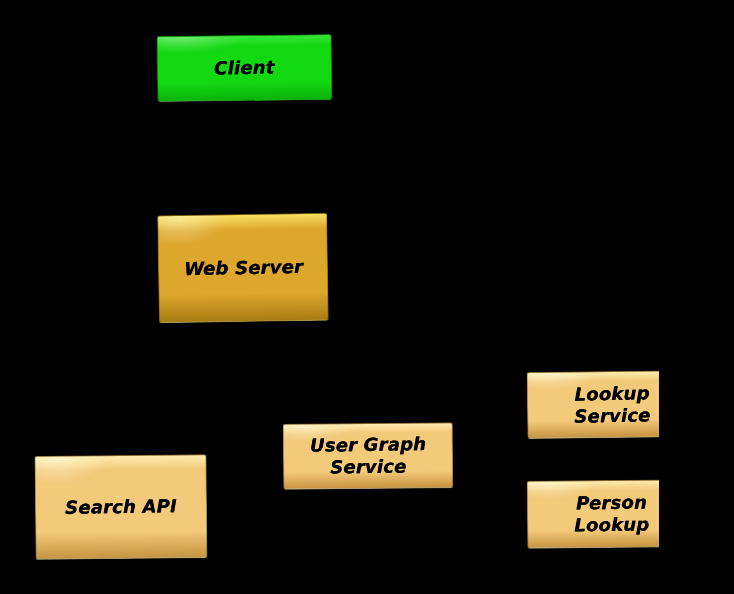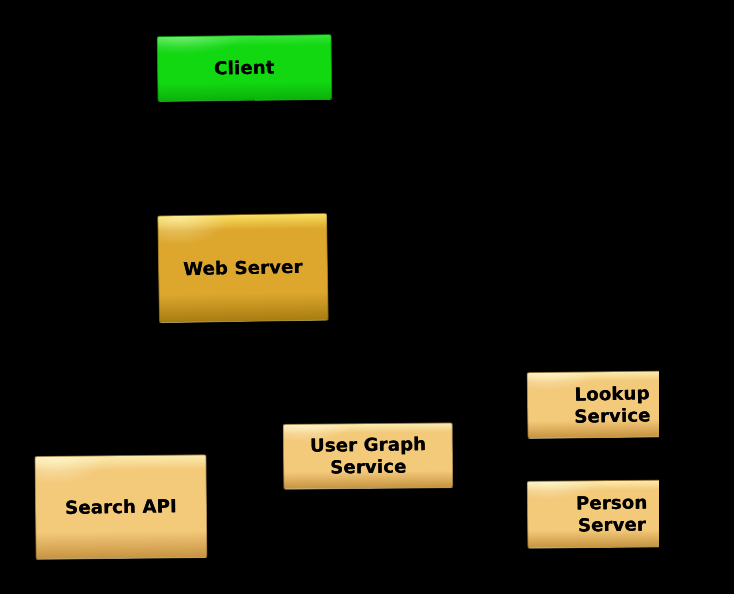--- a/index.html
+++ b/index.html
@@ -7,20 +7,21 @@
     padding: 0;
     background: #000;
   }
   .canvas {
     position: relative;
     width: 659px;
     height: 594px;
     background: var(--canvas-bg, #000);
     overflow: hidden;
     font-family: "DejaVu Sans", "Liberation Sans", sans-serif;
+    font-style: italic;
   }
   .node {
     position: absolute;
     display: flex;
     align-items: center;
     justify-content: center;
     text-align: center;
     color: var(--label-color, #000);
     font-weight: 700;
     font-size: 18px;
@@ -82,16 +83,16 @@
 Service</span>
   </div>
 
   <div class="node lightgold" id="node-lookup">
     <span class="label">Lookup
 Service</span>
   </div>
 
   <div class="node lightgold" id="node-person">
     <span class="label">Person
-Server</span>
+Lookup</span>
   </div>
 
 </div>
 
 </body></html>

